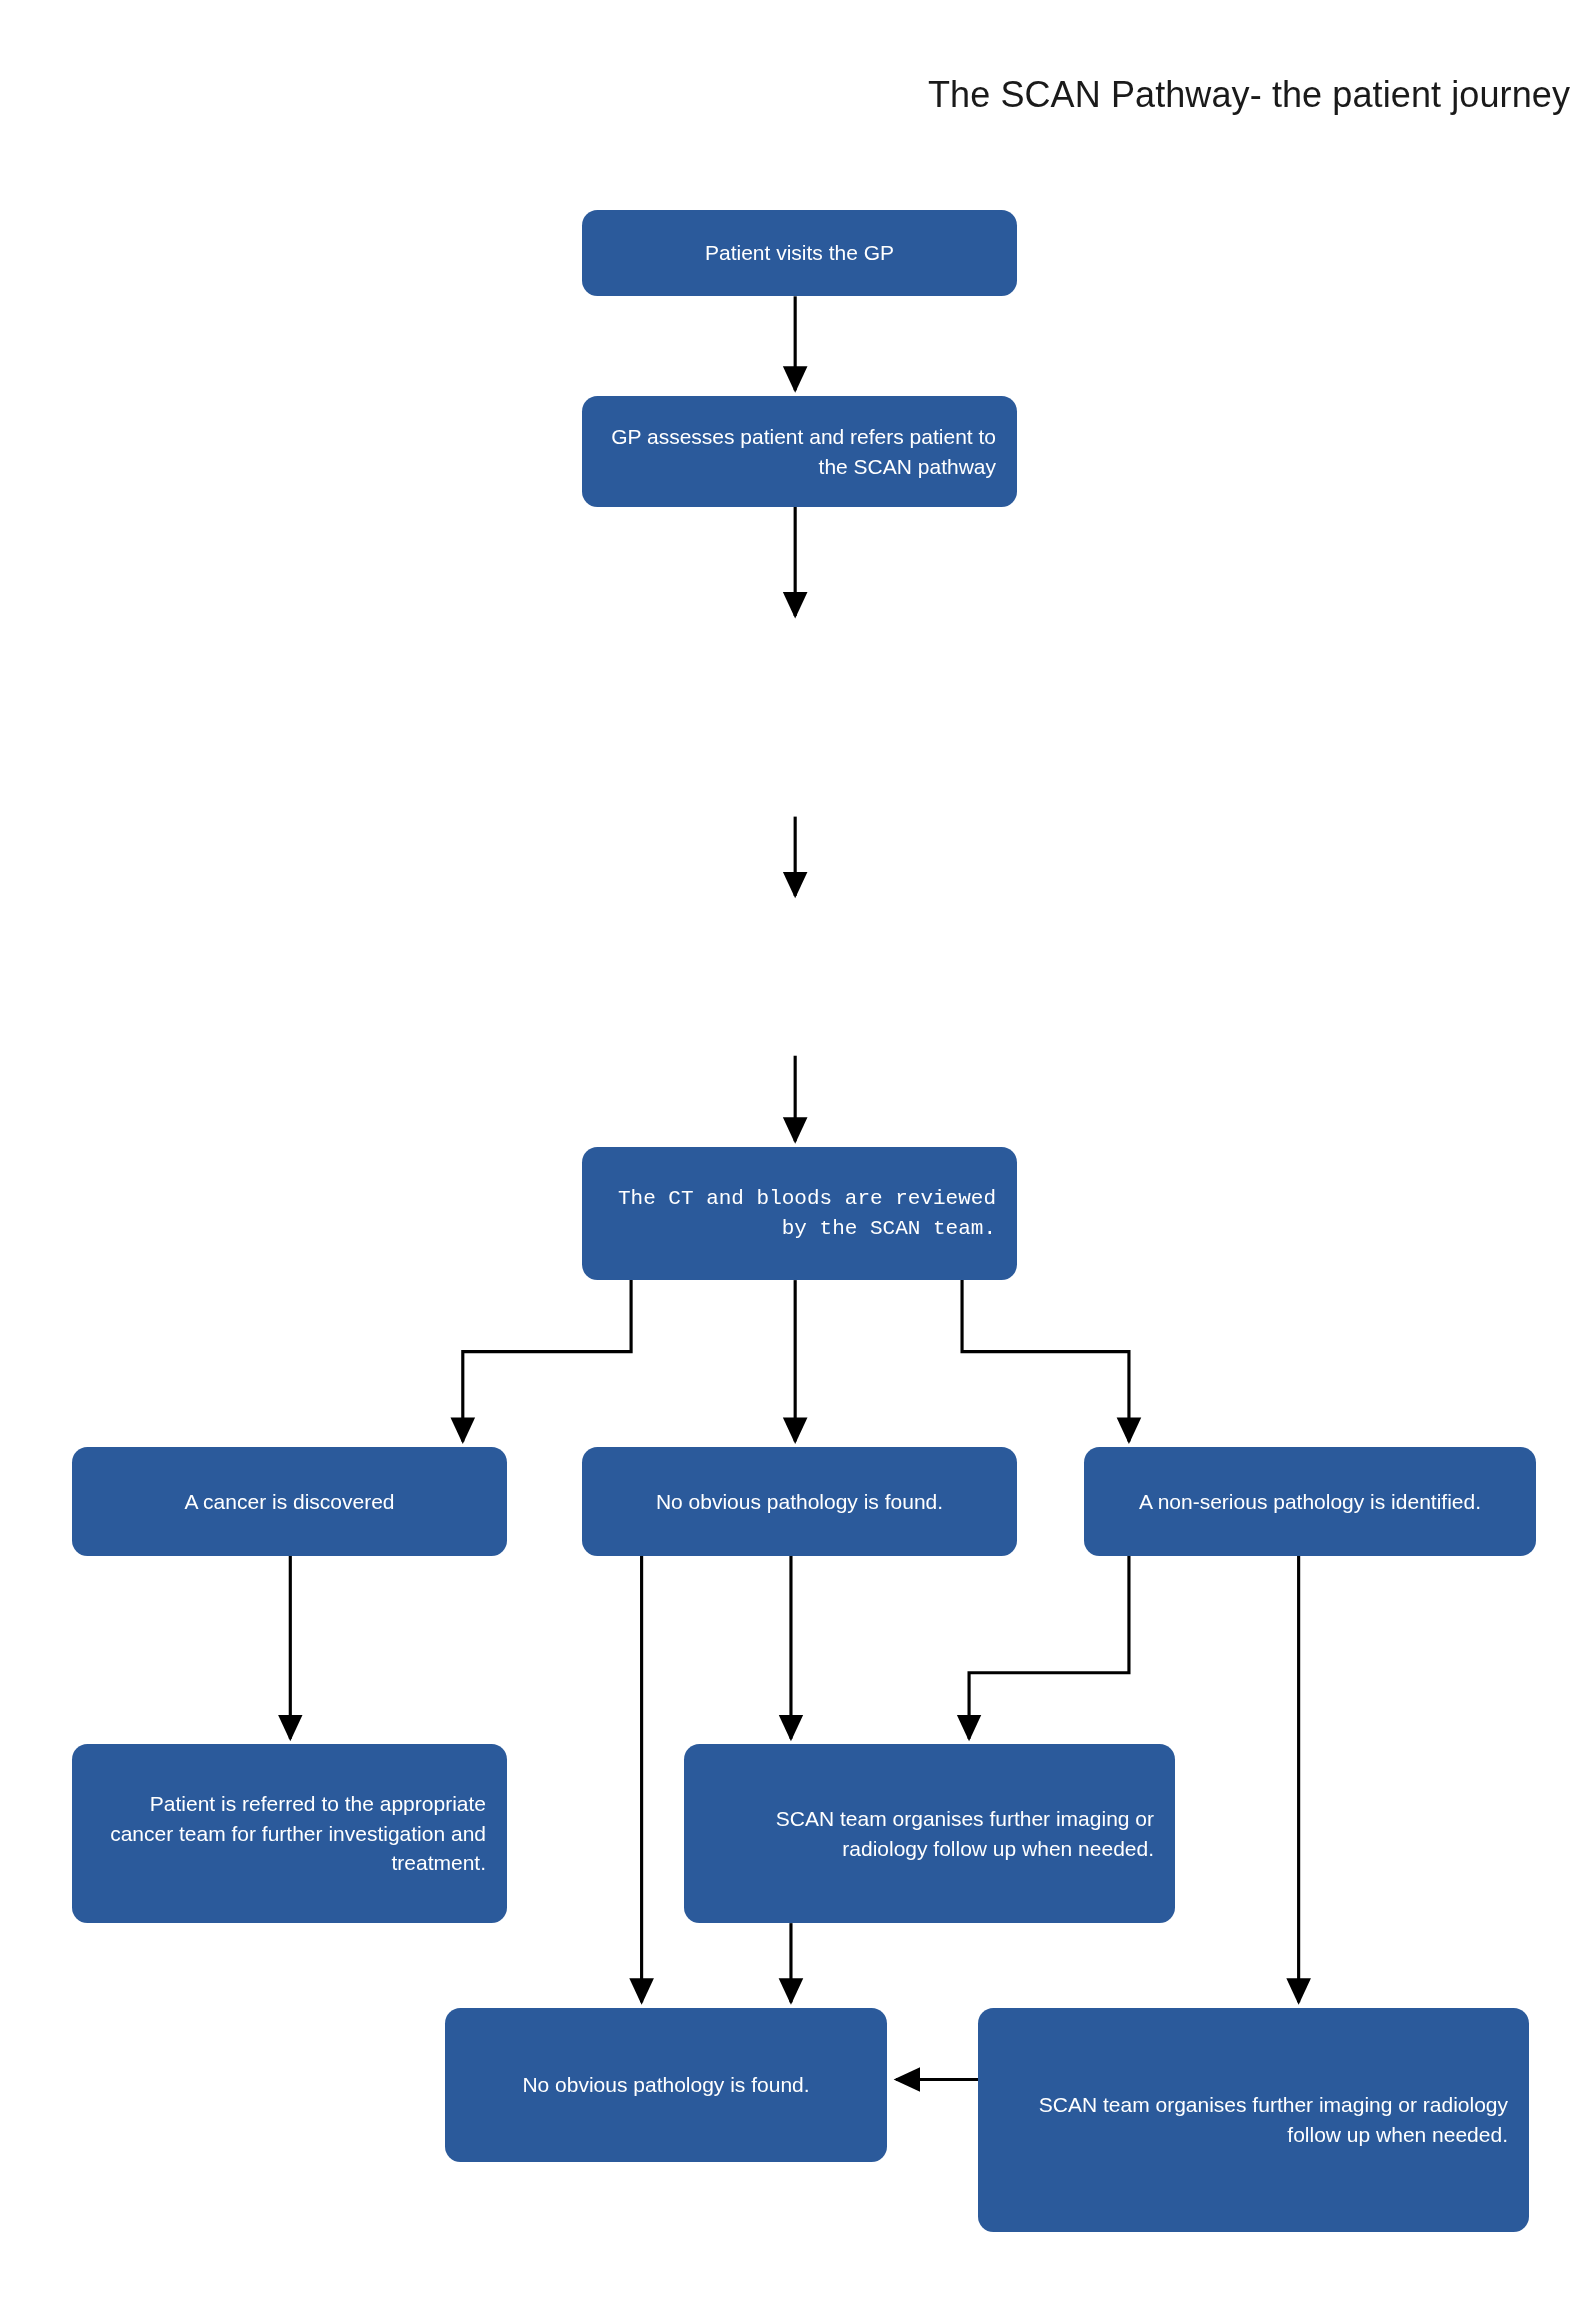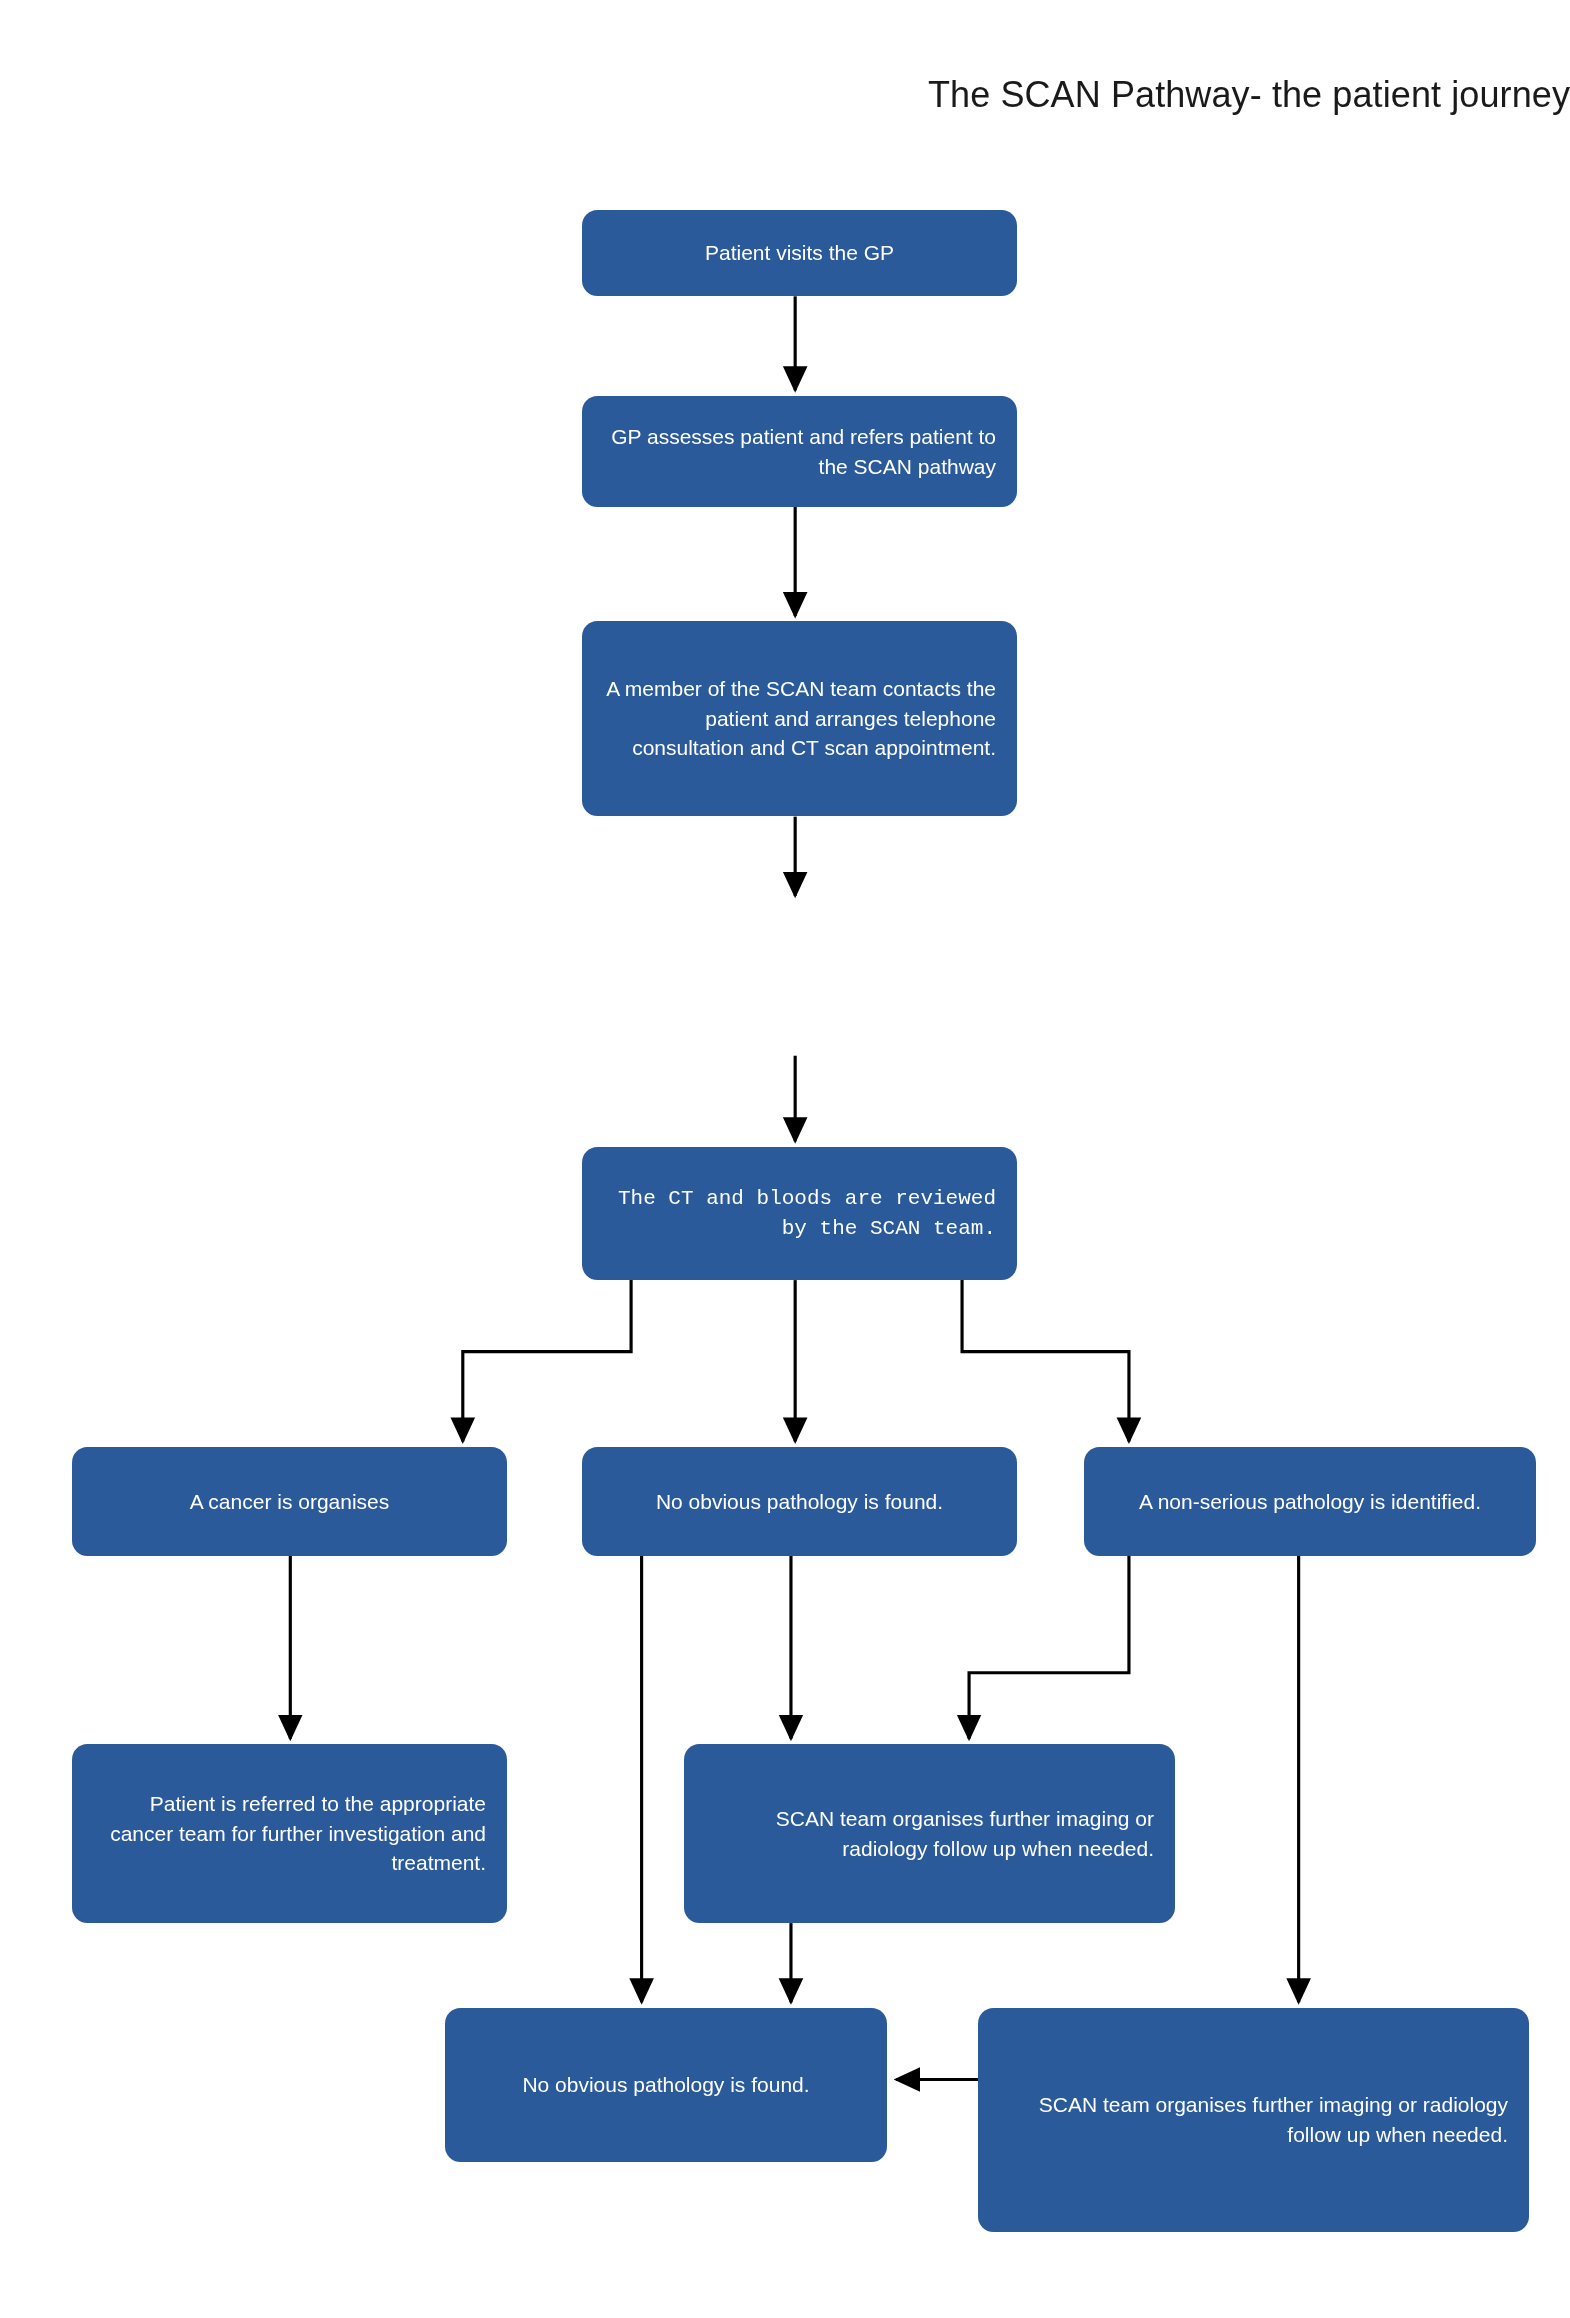--- a/index.html
+++ b/index.html
@@ -100,31 +100,28 @@
   </svg>
 
   <div class="node" style="left:582px; top:210px; width:435px; height:86px;">
     <span>Patient visits the GP</span>
   </div>
 
   <div class="node" style="left:582px; top:396px; width:435px; height:111px;">
     <span>GP assesses patient and refers patient to the SCAN pathway</span>
   </div>
 
-  <div class="node" style="left:582px; top:621px; width:435px; height:195px;">
-    <span>A member of the SCAN team contacts the patient and arranges telephone consultation and CT scan appointment.</span>
-  </div>
 
 
   <div class="node" style="left:582px; top:1147px; width:435px; height:133px;font-family:Liberation Mono, monospace;">
     <span>The CT and bloods are reviewed by the SCAN team.</span>
   </div>
 
   <div class="node" style="left:72px; top:1447px; width:435px; height:109px;">
-    <span>A cancer is organises</span>
+    <span>A cancer is discovered</span>
   </div>
 
   <div class="node" style="left:582px; top:1447px; width:435px; height:109px;">
     <span>No obvious pathology is found.</span>
   </div>
 
   <div class="node" style="left:1084px; top:1447px; width:452px; height:109px;">
     <span>A non-serious pathology is identified.</span>
   </div>
 

